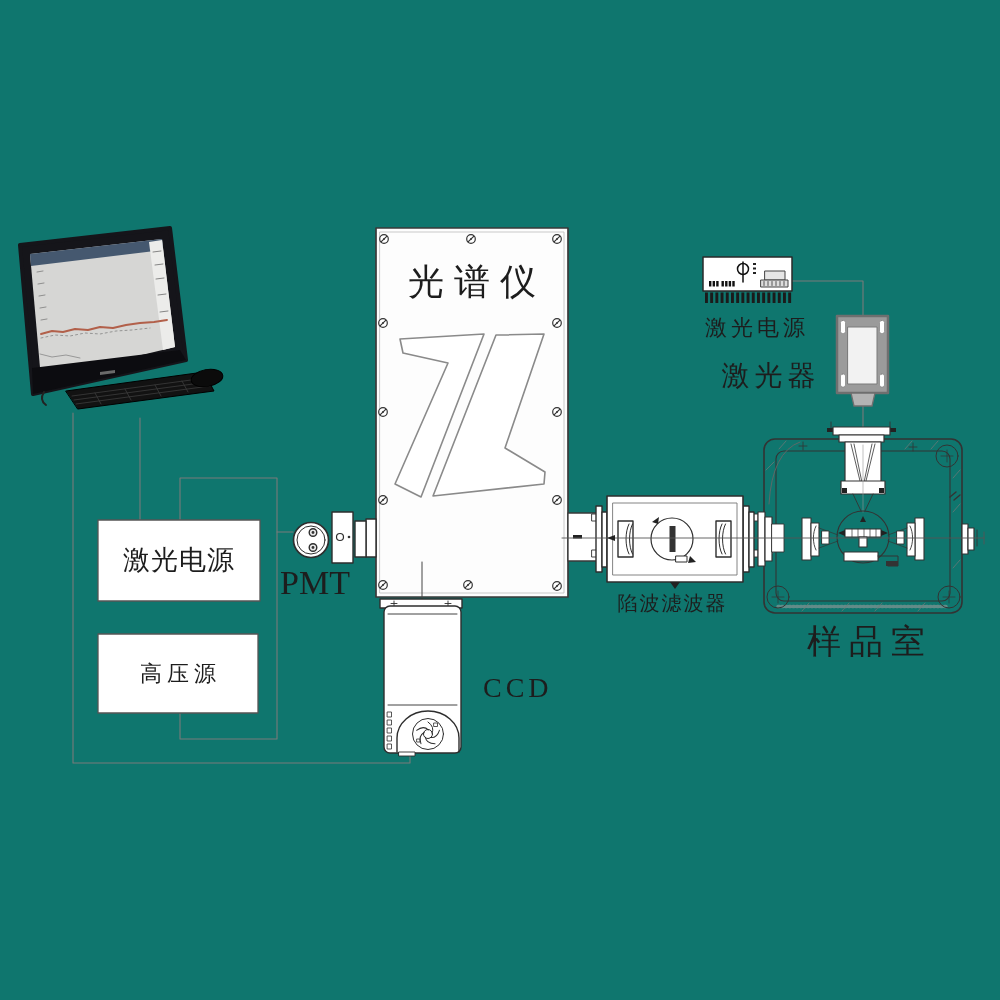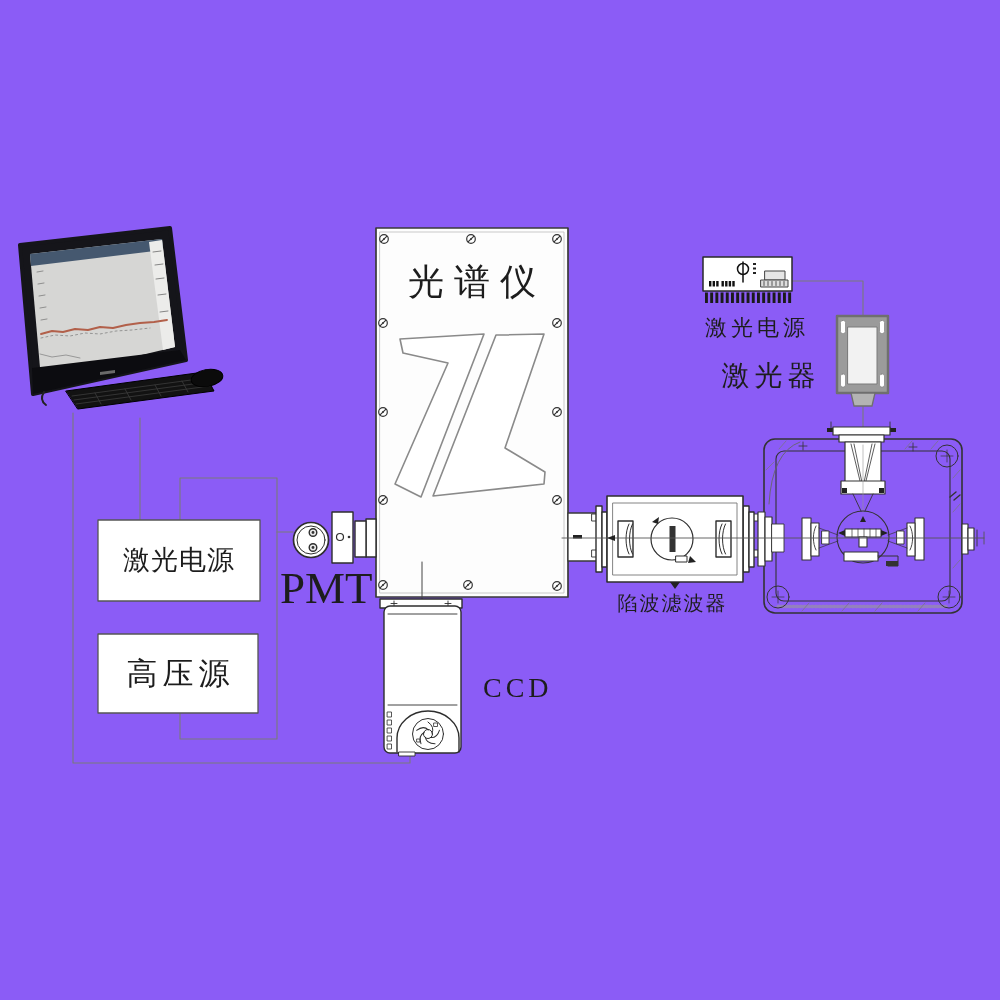--- a/index.html
+++ b/index.html
@@ -1,16 +1,16 @@
 <!DOCTYPE html>
 <html><head>
 <meta charset="utf-8">
 <style>
   html,body{margin:0;padding:0;background:#ffffff;}
-  #canvas{position:relative;width:1000px;height:1000px;background:#8b5cf6;overflow:hidden;
+  #canvas{position:relative;width:1000px;height:1000px;background:#0f766e;overflow:hidden;
           font-family:"Liberation Serif","DejaVu Serif",serif;}
   #art{position:absolute;left:0;top:0;}
   .lbl{position:absolute;color:#1d1d1d;white-space:nowrap;line-height:1;}
   .center{text-align:center;}
   .boxlbl{display:flex;align-items:center;justify-content:center;}
   .zh{font-family:"Liberation Serif","DejaVu Serif",serif;}
 </style>
 </head>
 <body>
 
@@ -346,28 +346,29 @@
 
   <g stroke="#555" stroke-width="0.9">
     <line x1="562" y1="538" x2="984" y2="538"></line>
     <line x1="984" y1="532" x2="984" y2="544"></line>
     <path d="M607,538 l8,-3 l0,6 Z" fill="#222" stroke="none"></path>
   </g>
 </svg>
 
 <div class="lbl zh center" style="left:376px;top:264px;width:192px;font-size:36px;letter-spacing:10px;text-indent:10px;position:absolute;">光谱仪</div>
 
-<div class="lbl" style="left:280px;top:566px;font-size:45px;">PMT</div>
+<div class="lbl" style="left:280px;top:566px;font-size:34px;">PMT</div>
 
 <div class="lbl" style="left:483px;top:674px;font-size:28px;letter-spacing:4px;">CCD</div>
 
 <div class="lbl zh center" style="left:590px;top:593px;width:165px;font-size:20px;letter-spacing:2px;">陷波滤波器</div>
 
+<div class="lbl zh center" style="left:798px;top:625px;width:136px;font-size:34px;letter-spacing:8px;text-indent:8px;">样品室</div>
 
 <div class="lbl zh center" style="left:692px;top:317px;width:130px;font-size:22px;letter-spacing:4px;">激光电源</div>
 
 <div class="lbl zh center" style="left:720px;top:362px;width:102px;font-size:28px;letter-spacing:5px;">激光器</div>
 
 <div class="lbl zh boxlbl" style="left:98px;top:520px;width:162px;height:81px;font-size:27px;letter-spacing:1px;">激光电源</div>
 
-<div class="lbl zh boxlbl" style="left:98px;top:634px;width:160px;height:79px;font-size:31px;letter-spacing:5px;text-indent:5px;">高压源</div>
+<div class="lbl zh boxlbl" style="left:98px;top:634px;width:160px;height:79px;font-size:22px;letter-spacing:5px;text-indent:5px;">高压源</div>
 
 </div>
 
 </body></html>

